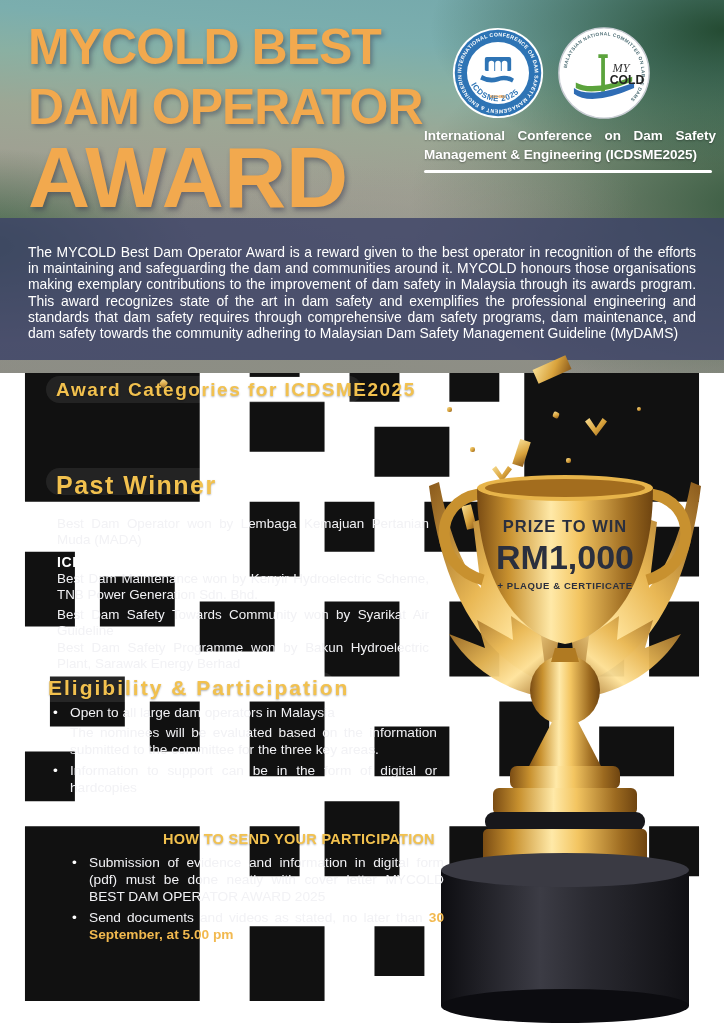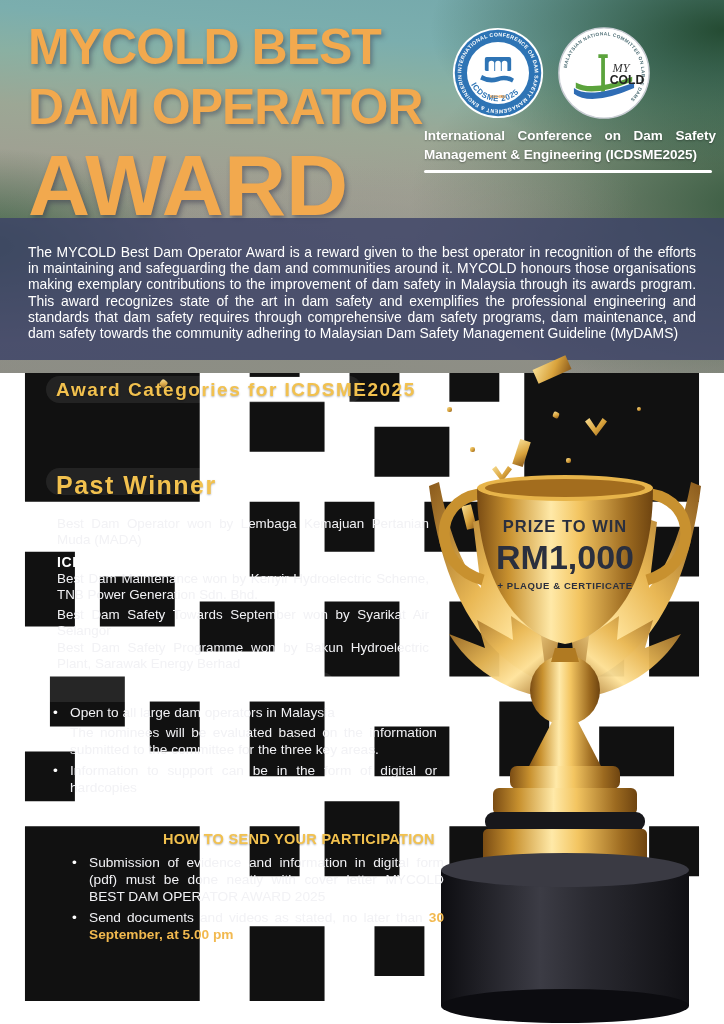--- a/index.html
+++ b/index.html
@@ -11,21 +11,21 @@
       radial-gradient(420px 200px at 100% 8%, rgba(32,70,44,.95), rgba(32,70,44,0) 70%),
       radial-gradient(520px 300px at 104% 55%, rgba(46,84,56,.9), rgba(46,84,56,0) 66%),
       radial-gradient(300px 140px at -2% 66%, rgba(52,96,62,.85), rgba(52,96,62,0) 70%),
       radial-gradient(700px 260px at 40% 96%, rgba(140,142,132,.9), rgba(140,142,132,0) 75%),
       linear-gradient(185deg,#74A8AB 0%,#7BAEAE 16%,#8AB0A2 26%,#9CA795 38%,#A09F92 52%,#94928A 68%,#8D8C86 100%);}
   .photo .ridge{position:absolute;left:120px;top:150px;width:520px;height:160px;border-radius:50%;
     background:radial-gradient(closest-side,rgba(158,158,148,.55),rgba(158,158,148,0));transform:rotate(-8deg);}
   .title{position:absolute;left:28px;top:22px;color:#F2A94E;font-weight:800;letter-spacing:-1px;
     text-shadow:2px 3px 5px rgba(45,45,70,.45);line-height:1;}
   .title .t1,.title .t2{font-size:50px;display:block;}
-  .title .t1{margin-bottom:10px;} .title .t2{margin-bottom:10px;}
+  .title .t1{margin-bottom:10px;} .title .t2{margin-bottom:2px;}
   .title .t3{font-size:86px;display:block;letter-spacing:0;}
   .logo{position:absolute;top:26px;width:94px;height:94px;}
   .logo.l1{left:451px;} .logo.l2{left:557px;}
   .conf{position:absolute;left:424px;top:126px;width:292px;color:#fff;font-weight:700;font-size:13.5px;
     line-height:19px;text-align:justify;text-shadow:0 1px 2px rgba(0,0,0,.35);}
   .conf-line{position:absolute;left:424px;top:170px;width:288px;height:3px;background:#fff;border-radius:2px;}
   .intro-band{position:absolute;left:0;top:218px;width:724px;height:142px;background:rgba(60,66,102,.82);}
   .intro-band p{margin:0;padding:26px 28px;color:#fff;font-size:13.9px;line-height:16.2px;text-align:justify;}
   
   .cf{position:absolute;z-index:2;background:linear-gradient(135deg,#F7DD92,#D9A33C 55%,#8A5A1C);}
@@ -150,24 +150,25 @@
   <div class="gold-h" style="left:56px;top:379px;font-size:19px">Award Categories for ICDSME2025</div>
 
   <div class="pill" style="left:46px;top:468px;width:250px;height:27px"></div>
   <div class="gold-h" style="left:56px;top:471px;font-size:25px">Past Winner</div>
 
   <div class="win-year" style="left:57px;top:499px">ICDSME2019</div>
   <p class="win-p" style="left:57px;top:516px;width:372px">Best Dam Operator won by Lembaga Kemajuan Pertanian Muda (MADA)</p>
 
   <div class="win-year" style="left:57px;top:554px">ICDSME2023</div>
   <p class="win-p" style="left:57px;top:571px;width:372px">Best Dam Maintenance won by Kenyir Hydroelectric Scheme, TNB Power Generation Sdn. Bhd.</p>
-  <p class="win-p" style="left:57px;top:607px;width:372px">Best Dam Safety Towards September won by Syarikat Air Selangor</p>
+  <p class="win-p" style="left:57px;top:607px;width:372px">Best Dam Safety Towards Community won by Syarikat Air Guideline</p>
   <p class="win-p" style="left:57px;top:640px;width:372px">Best Dam Safety Programme won by Bakun Hydroelectric Plant, Sarawak Energy Berhad</p>
 
   <div class="pill" style="left:36px;top:672px;width:300px;height:30px;background:rgba(255,255,255,.09)"></div>
+  <div class="gold-h" style="left:48px;top:676px;font-size:21px;letter-spacing:2px">Eligibility &amp; Participation</div>
   <ul class="blist" style="left:53px;top:704px;width:384px">
     <li>Open to all large dam operators in Malaysia</li>
     <li>The nominees will be evaluated based on the information submitted to the committee for the three key areas.</li>
     <li>Information to support can be in the form of digital or hardcopies</li>
   </ul>
 
   
   <div class="howto-pill"></div>
   <svg class="mega" width="128" height="86" viewBox="0 0 128 86">
     <path d="M34,40 L96,6 C104,2 110,8 107,16 L86,66 C83,74 74,74 71,68 L40,56 Z" fill="#F6CB86"></path>

